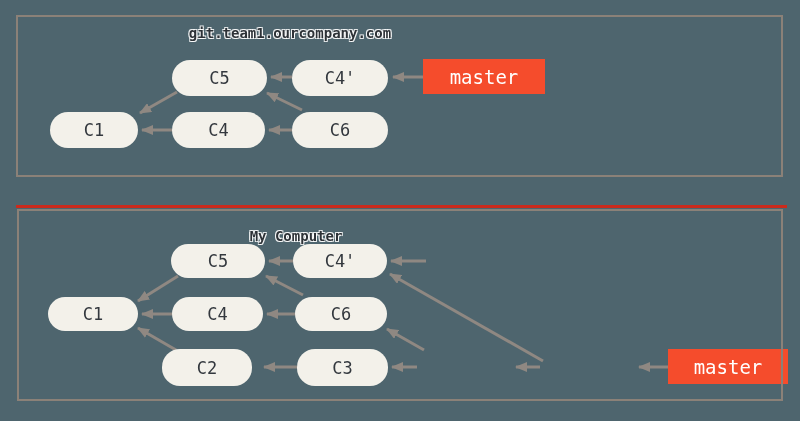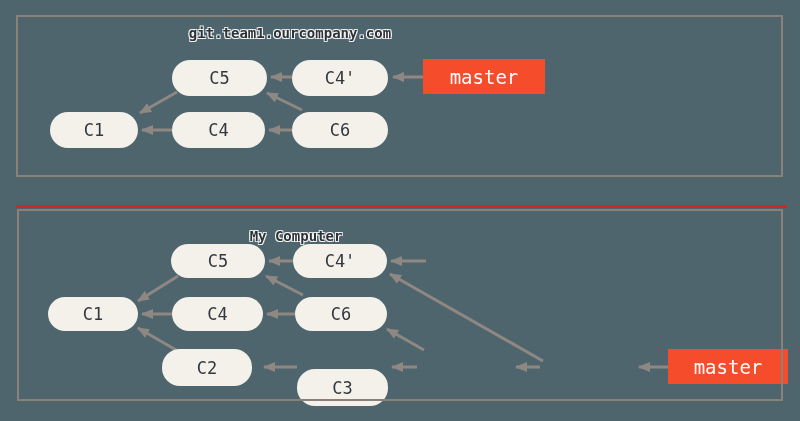--- a/index.html
+++ b/index.html
@@ -83,16 +83,16 @@
   <section class="panel">
     <div class="frame" style="left: 17px; top: 209px; width: 766px; height: 192px;"></div>
     <h2 class="panel-title" style="left: 296px; top: 228px;">My Computer</h2>
   <div class="divider" style="left: 16px; top: 205px; width: 771px; height: 3px;"></div>
       <div class="node" style="left: 171px; top: 244px; width: 94px; height: 34px;">C5</div>
       <div class="node" style="left: 293px; top: 244px; width: 94px; height: 34px;">C4'</div>
       <div class="node" style="left: 48px; top: 297px; width: 90px; height: 34px;">C1</div>
       <div class="node" style="left: 172px; top: 297px; width: 91px; height: 34px;">C4</div>
       <div class="node" style="left: 295px; top: 297px; width: 92px; height: 34px;">C6</div>
       <div class="node" style="left: 162px; top: 349px; width: 90px; height: 37px;">C2</div>
-      <div class="node" style="left: 297px; top: 349px; width: 91px; height: 37px; margin-top: 20px;">C3</div>
+      <div class="node" style="left: 297px; top: 349px; width: 91px; height: 37px;">C3</div>
       <div class="branch" style="left: 668px; top: 349px; width: 120px; height: 35px;">master</div>
     </section>
 </div>
 
 </body></html>

